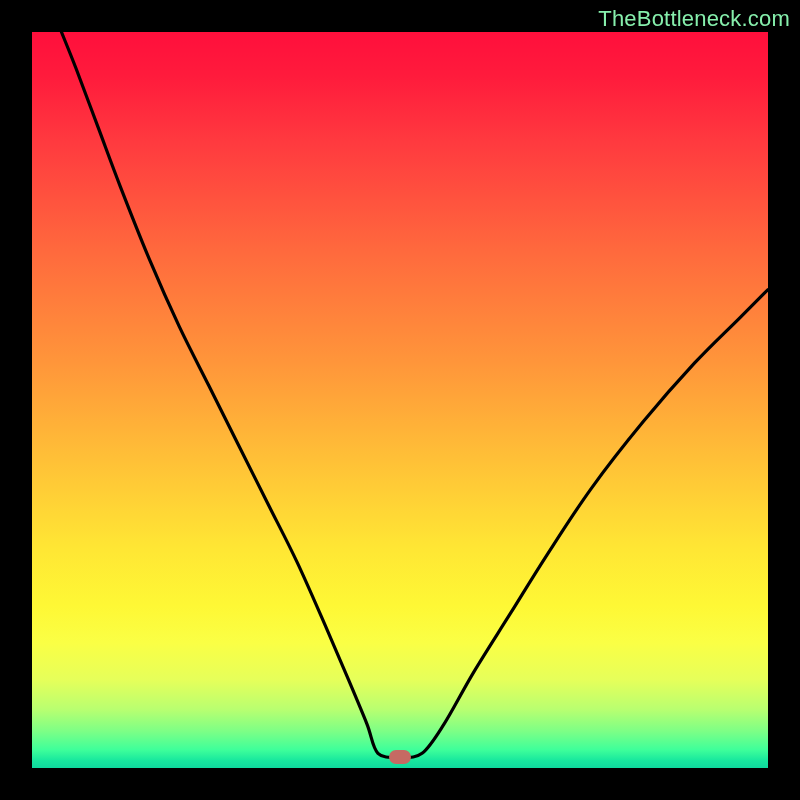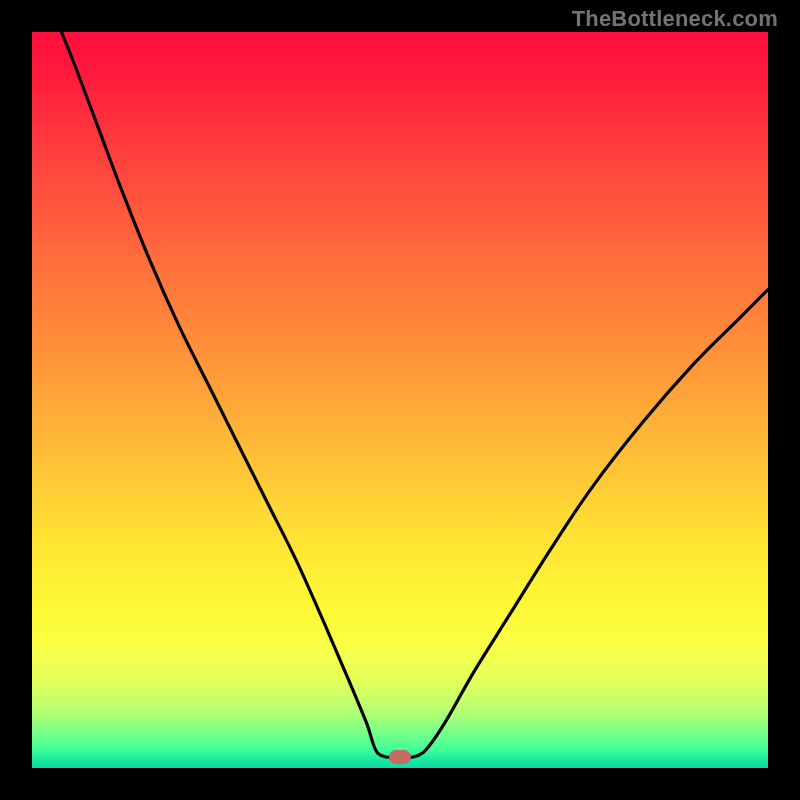--- a/index.html
+++ b/index.html
@@ -54,24 +54,24 @@
     position: absolute;
     width: 22px;
     height: 14px;
     border-radius: 7px;
     background: #c66a63;
     transform: translate(-50%, -50%);
   }
   .watermark {
     position: absolute;
     top: 6px;
-    right: 22px;
-    color: #737373;
+    right: 10px;
+    color: #86efac;
     font-size: 22px;
-    font-weight: 700;
+    font-weight: 400;
     letter-spacing: 0.2px;
     user-select: none;
   }
 </style>
 </head>
 <body>
 
 <div class="stage">
 
   <div class="plot-area">

